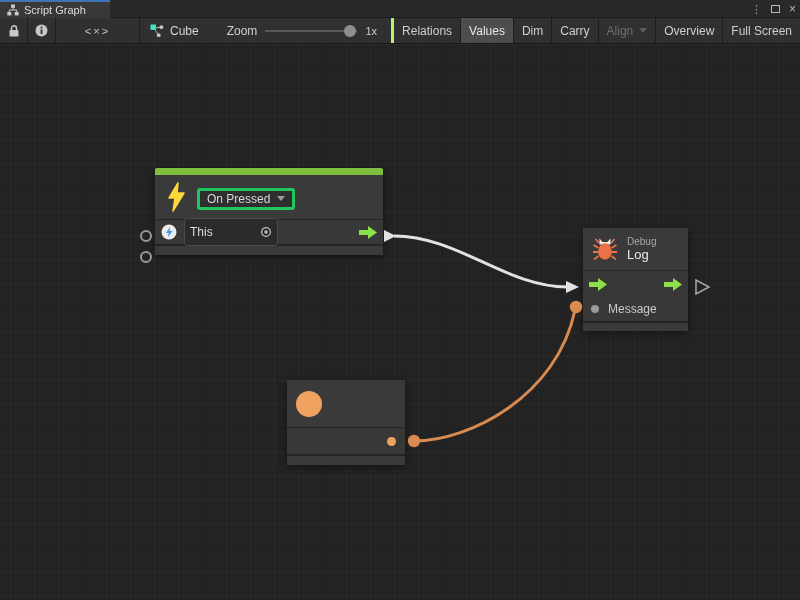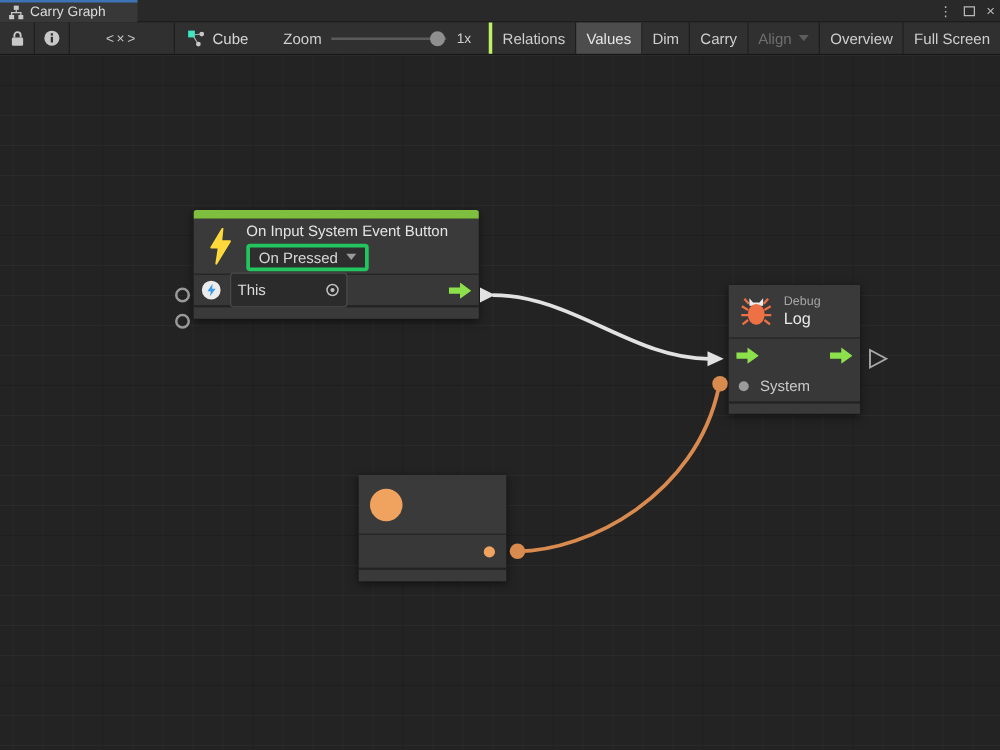--- a/index.html
+++ b/index.html
@@ -111,21 +111,21 @@
 <body>
 
 <div class="tabbar">
   <div class="tab">
     <svg width="12" height="12" viewBox="0 0 12 12">
       <rect x="4" y="0.5" width="4" height="3.4" fill="#c8c8c8"></rect>
       <rect x="0.3" y="8" width="4" height="3.4" fill="#c8c8c8"></rect>
       <rect x="7.7" y="8" width="4" height="3.4" fill="#c8c8c8"></rect>
       <path d="M6 3.9 V6 M2.3 8 V6 H9.7 V8" stroke="#c8c8c8" stroke-width="1" fill="none"></path>
     </svg>
-    <span class="tab-label">Carry Graph</span>
+    <span class="tab-label">Script Graph</span>
   </div>
   <div class="winctrl">
     <span class="dots">⋮</span>
     <span class="maxbox"></span>
     <span class="closex">×</span>
   </div>
 </div>
 
 <div class="toolbar">
   <div class="tcell icon-cell">
@@ -172,21 +172,20 @@
 
 <div class="canvas">
 
   <div class="node node-event">
     <div class="strip"></div>
     <div class="hdr">
       <svg width="22" height="30" viewBox="0 0 22 30">
         <path d="M13 1 L4 16 h6 L8 29 L19 11 h-7 z" fill="#ffd83b" stroke="#ffd83b" stroke-width="1.5" stroke-linejoin="round"></path>
       </svg>
       <div class="col">
-        <div class="n-title">On Input System Event Button</div>
         <span class="mini-dd">
           <span>On Pressed</span>
           <span class="caret"></span>
         </span>
       </div>
     </div>
     <div class="body">
       <div class="prow">
         <svg width="16" height="16" viewBox="0 0 16 16">
           <circle cx="8" cy="8" r="7.5" fill="#ececec"></circle>
@@ -226,21 +225,21 @@
         <svg width="18" height="13" viewBox="0 0 18 13">
           <polygon points="0,4 9,4 9,0 18,6.5 9,13 9,9 0,9" fill="#8ce04b"></polygon>
         </svg>
         <span class="flex1"></span>
         <svg width="18" height="13" viewBox="0 0 18 13">
           <polygon points="0,4 9,4 9,0 18,6.5 9,13 9,9 0,9" fill="#8ce04b"></polygon>
         </svg>
       </div>
       <div class="row2">
         <span class="graydot"></span>
-        <span class="msg">System</span>
+        <span class="msg">Message</span>
       </div>
     </div>
     <div class="footer"></div>
   </div>
 
   <div class="node node-string">
     <div class="hdr">
       <span class="orangecircle"></span>
     </div>
     <div class="body">

